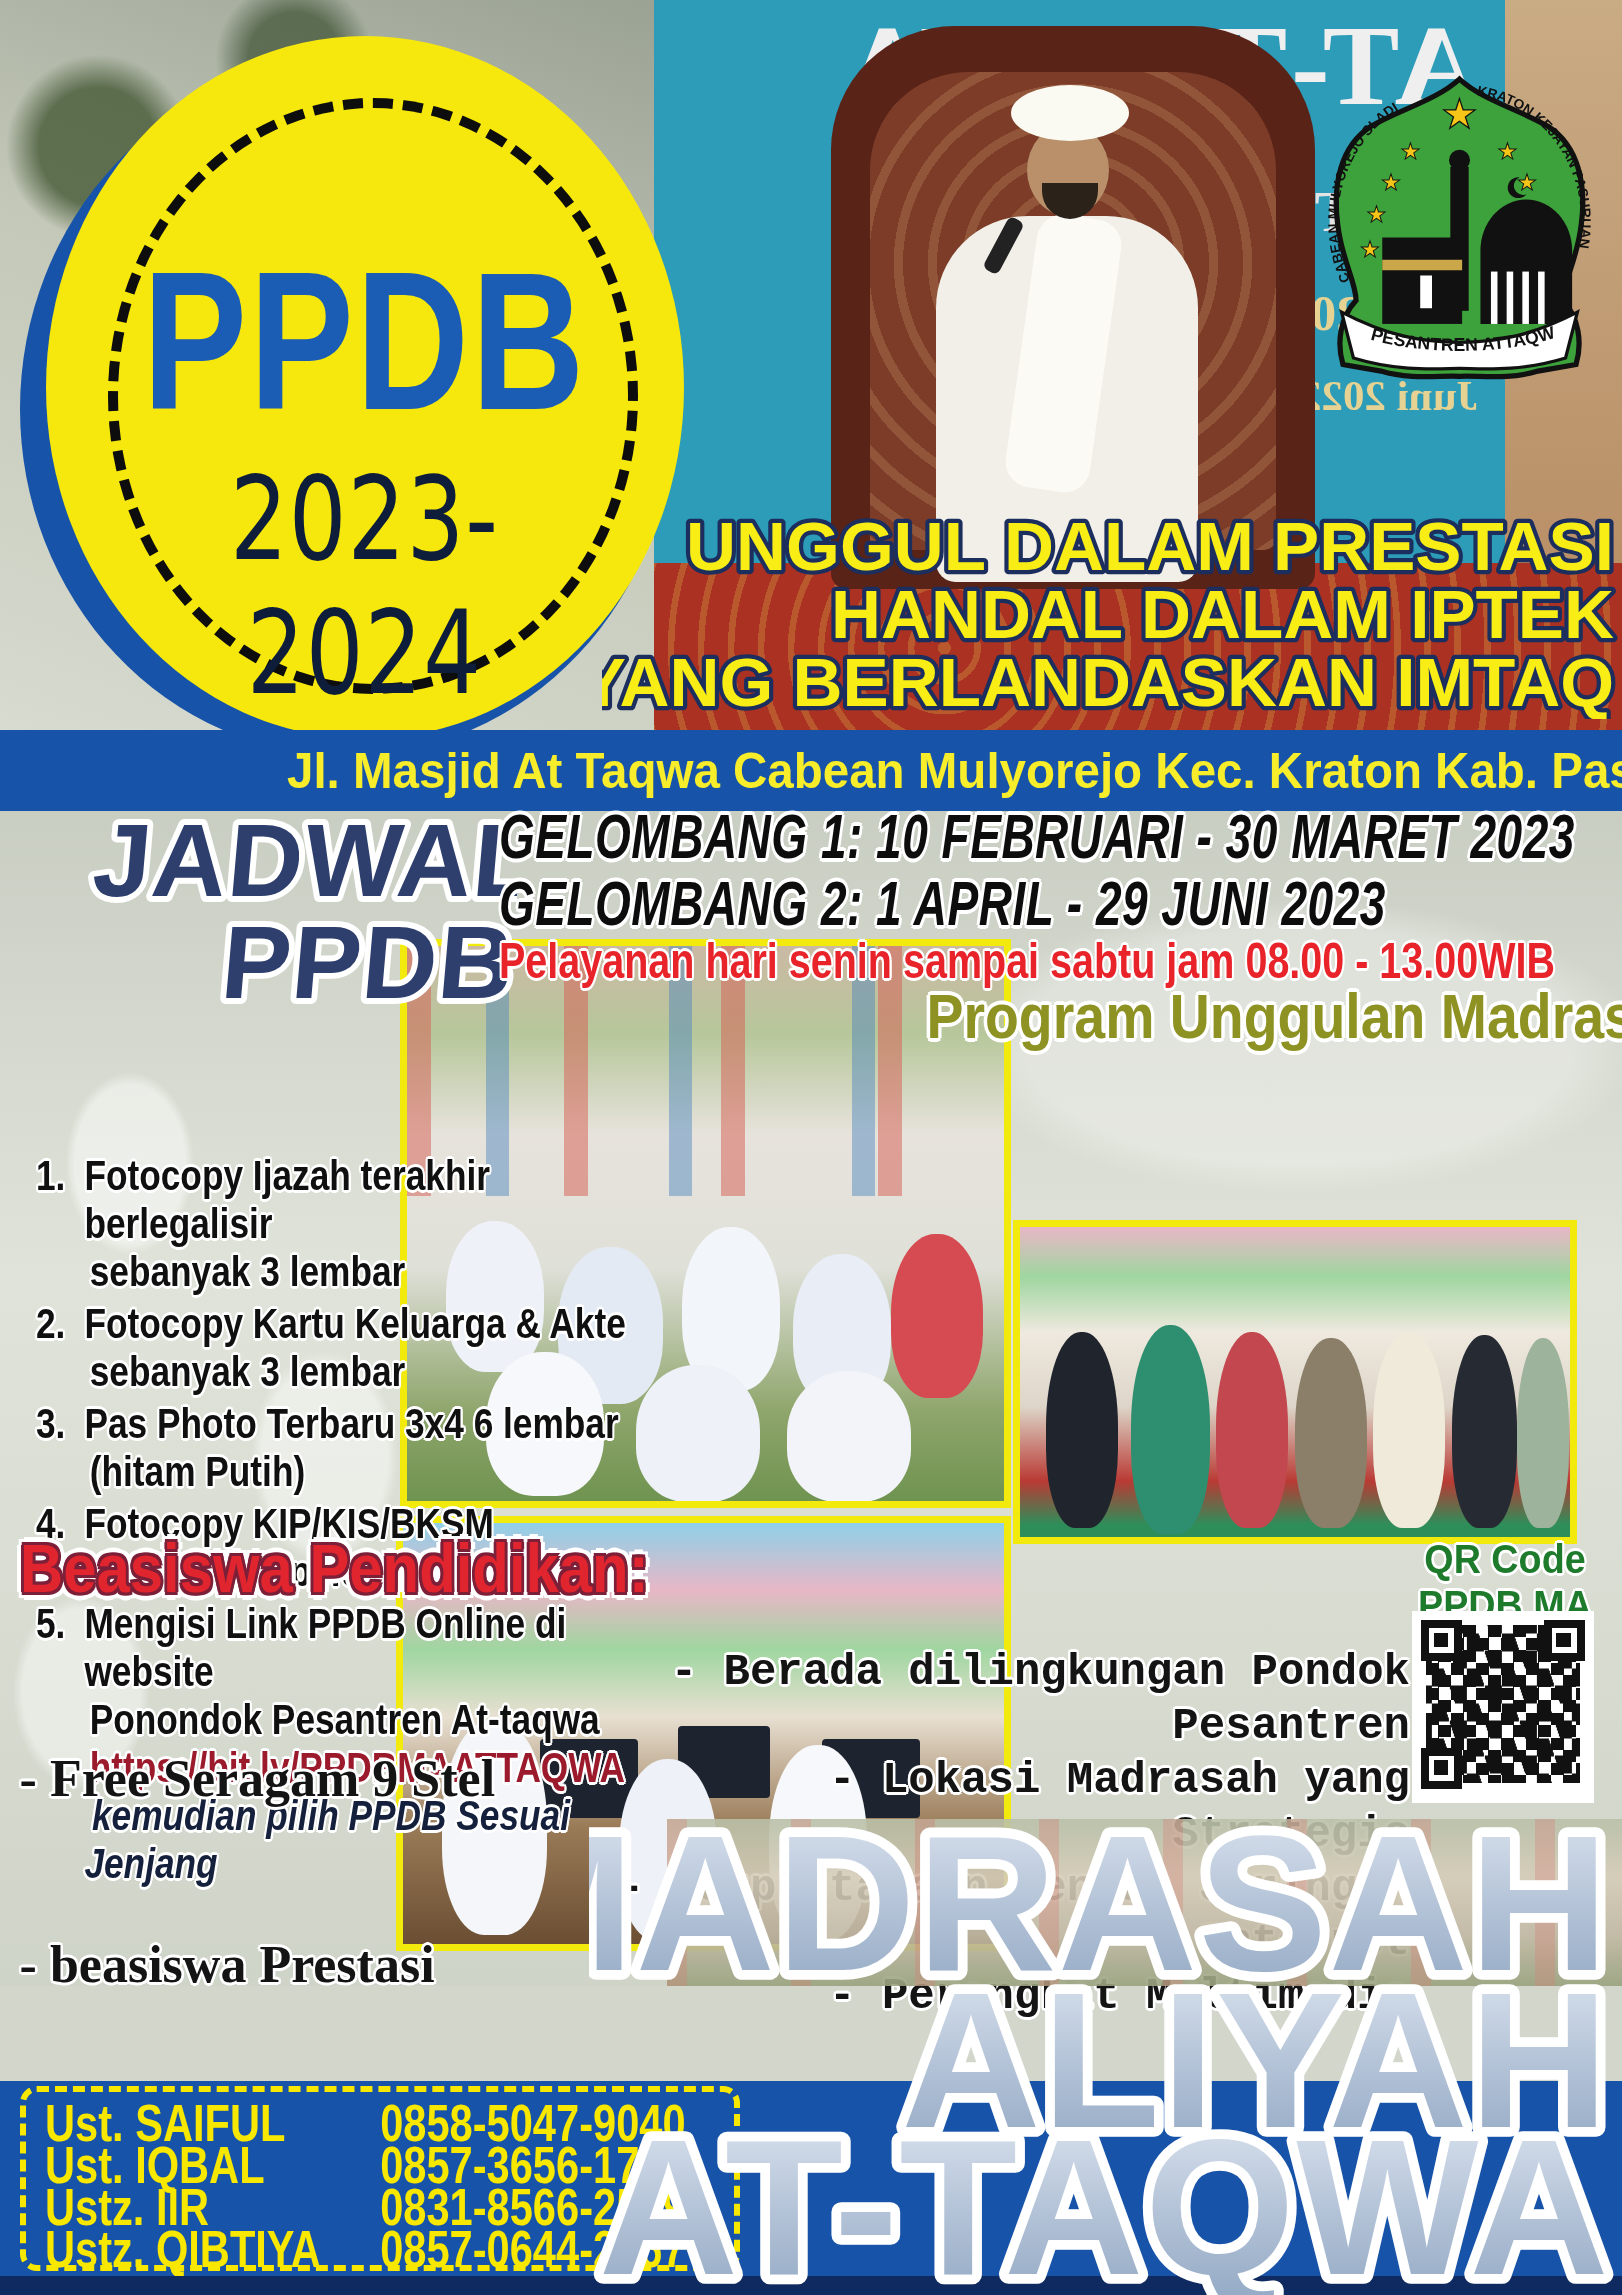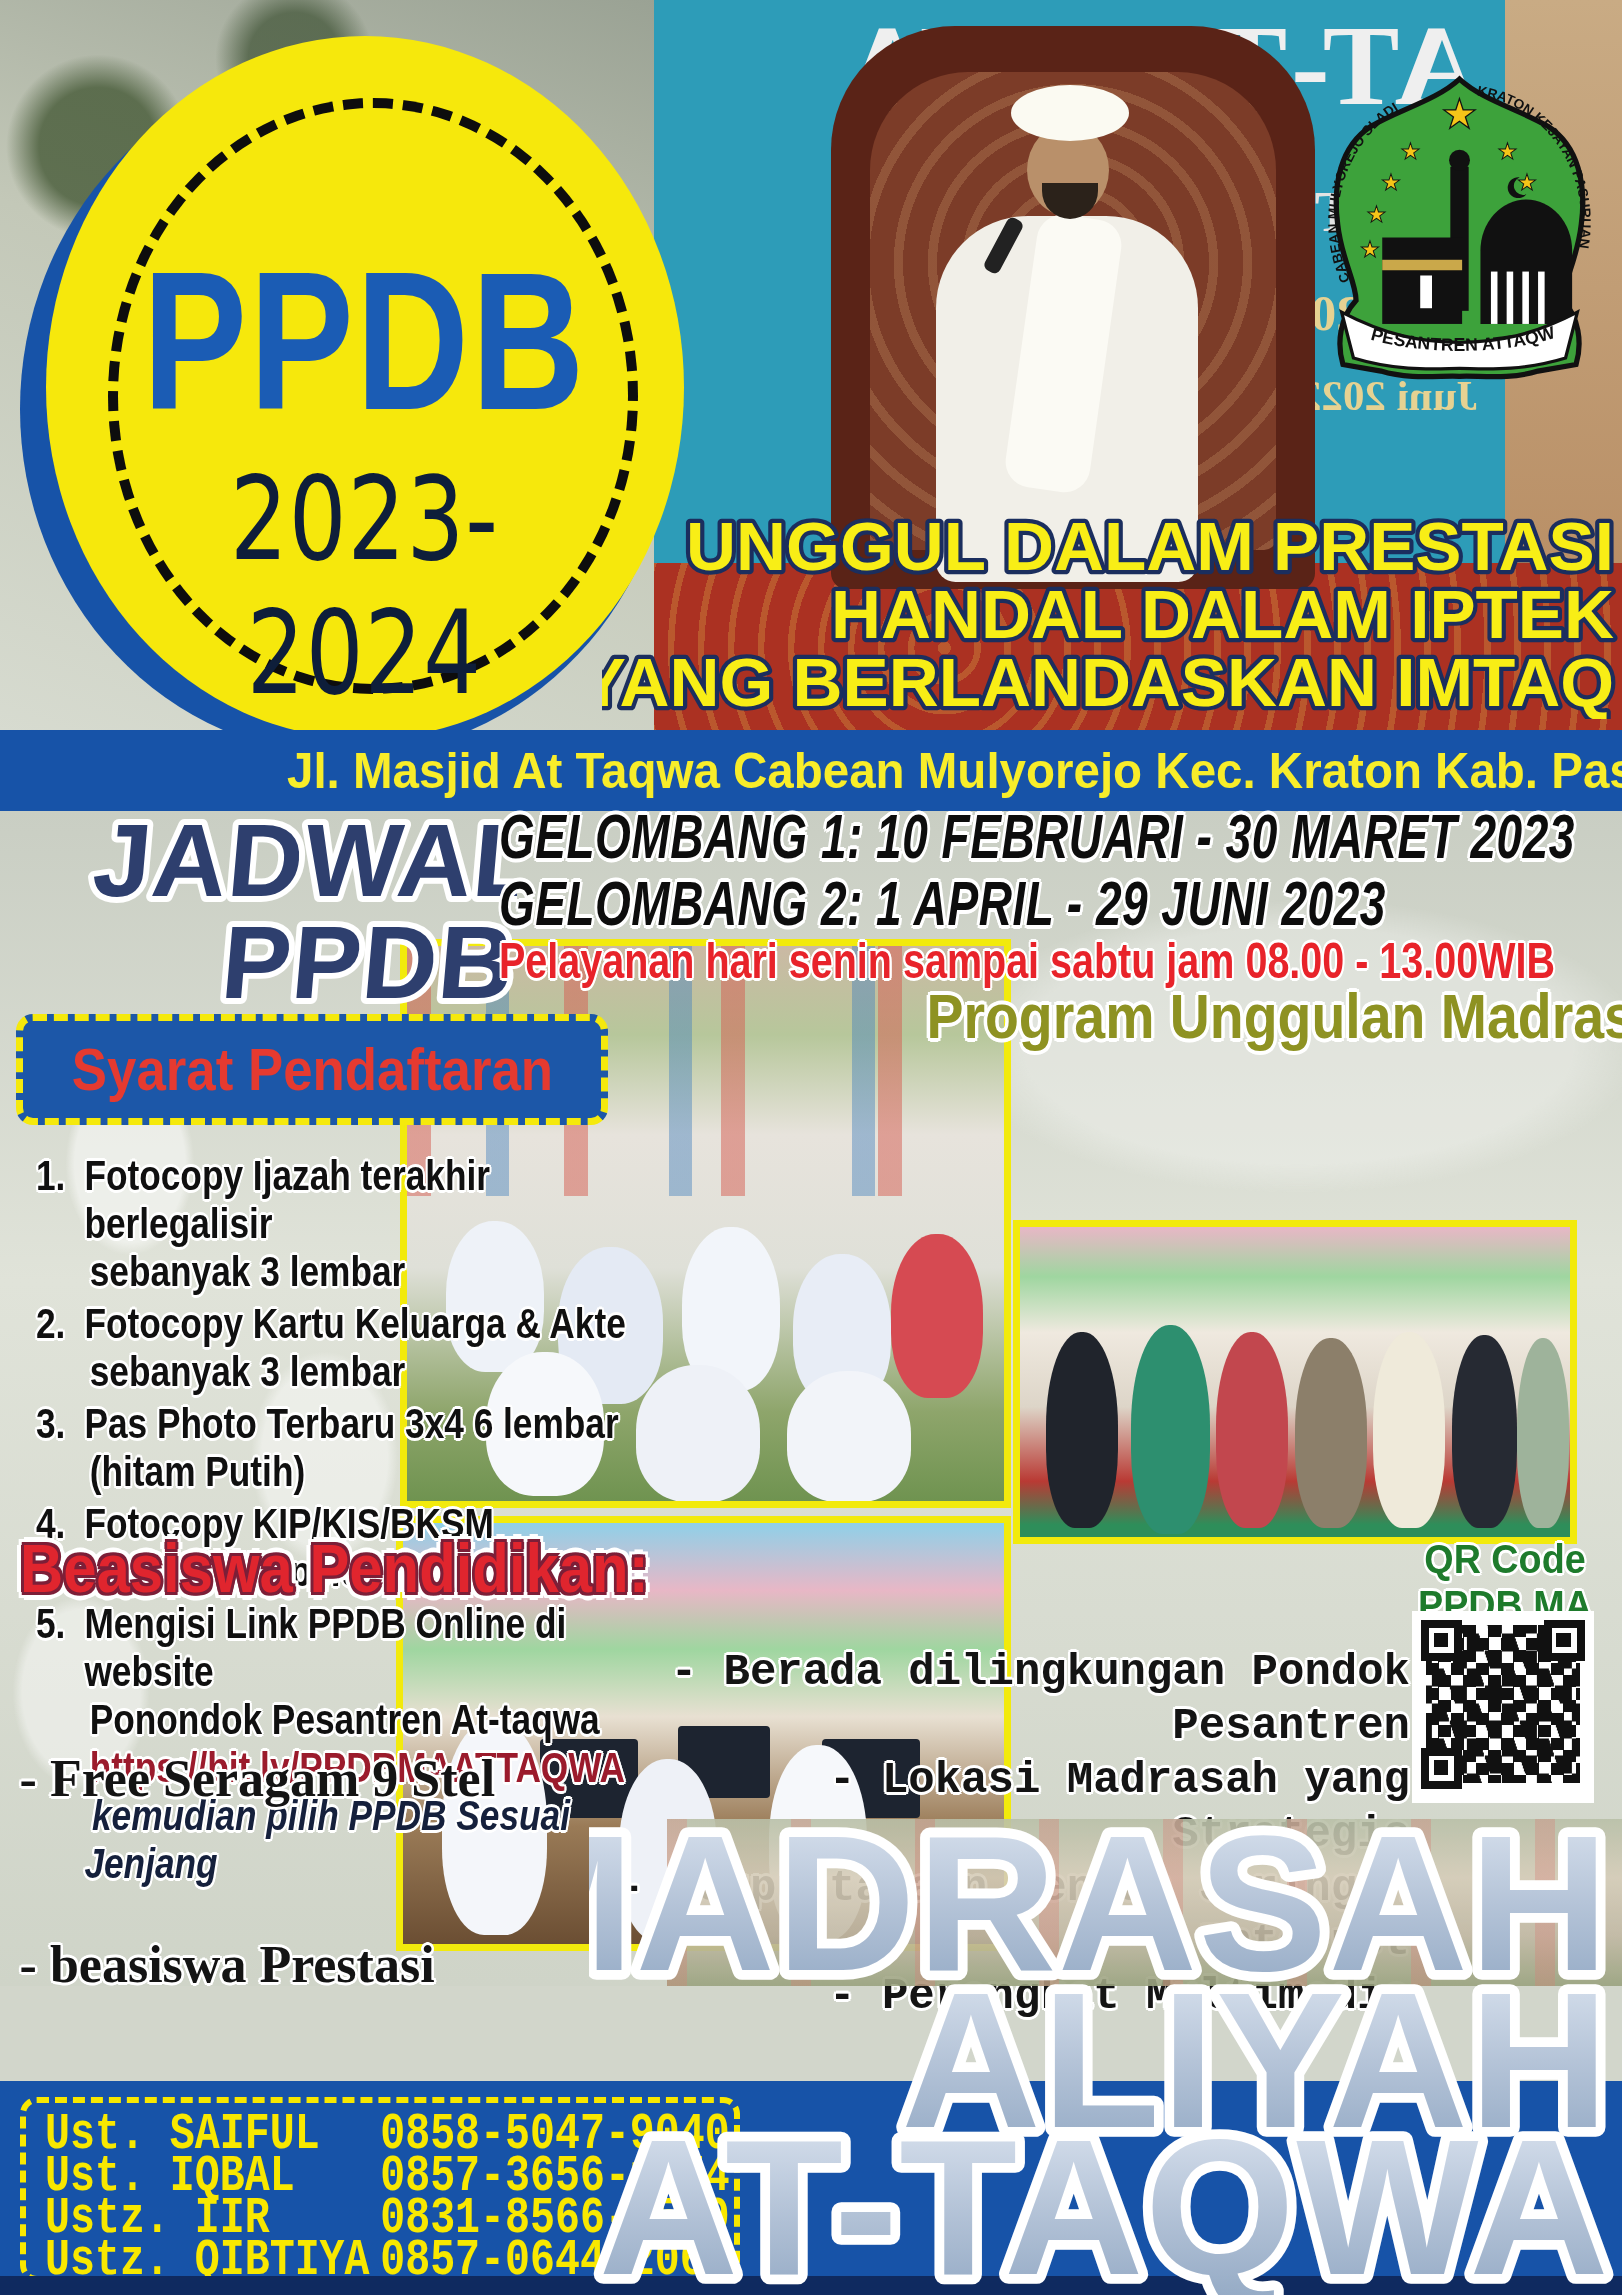--- a/index.html
+++ b/index.html
@@ -142,22 +142,22 @@
   .strip-photo{left:667px;top:1008px;width:955px;height:167px;opacity:.9;
     background:repeating-linear-gradient(90deg,rgba(213,120,110,.35) 0 19.6px,transparent 19.6px 124px),
       linear-gradient(180deg,#b9c0a8 0%,#d6cdb9 35%,#c2b9a4 70%,#9aa37f 100%);}
 
   
   .yellow-band{left:0;top:1984px;width:1623px;height:97px;background:#f6e800;}
   .info-title{position:absolute;left:36px;top:11.8px;font-size:82px;font-weight:bold;color:#1753a8;
     transform:scaleX(.82);transform-origin:0 0;white-space:nowrap;}
   .blue-band{left:0;top:2081px;width:1623px;height:215px;background:#1753a8;}
   .navy-strip{left:0;top:2276px;width:1623px;height:19.6px;background:#0f2a60;}
-  .contacts-panel{position:absolute;left:19.6px;top:16px;width:720px;height:185px;
-    border:6.5px dashed #f8e800;border-radius:17px;box-sizing:border-box;padding:10.5px 0 0 19.6px;font-family:Liberation Mono, monospace;}
+  .contacts-panel{position:absolute;left:19.6px;top:5px;width:720px;height:185px;
+    border:6.5px dashed #f8e800;border-radius:17px;box-sizing:border-box;padding:10.5px 0 0 19.6px;}
   .contact-row{display:flex;width:883px;transform:scaleX(.80);transform-origin:0 0;
     color:#f8e800;font-size:52px;font-weight:bold;line-height:41px;margin-bottom:1.3px;white-space:nowrap;}
   .contact-name{width:419px;flex:0 0 auto;}
 
   .school-svg{left:589px;top:1793px;width:1034px;height:503px;}
   .school-svg text{font-family:"Liberation Sans",sans-serif;font-weight:bold;font-size:295px;
     stroke:#fff;stroke-width:30px;paint-order:stroke;stroke-linejoin:round;letter-spacing:2px;}
 
   .logo-svg{left:1322px;top:75px;width:275px;height:308px;}
 </style>
@@ -280,23 +280,20 @@
         <text x="250" y="285">PPDB</text>
       </g>
     </svg>
 
     <div class="abs gelombang ow6">
       <div>GELOMBANG 1: 10 FEBRUARI - 30 MARET 2023</div>
       <div>GELOMBANG 2: 1 APRIL - 29 JUNI 2023</div>
     </div>
     <div class="abs pelayanan ow4">Pelayanan hari senin sampai sabtu jam 08.00 - 13.00WIB</div>
 
-    <div class="abs syarat-box">
-      <span>Syarat Pendaftaran</span>
-    </div>
     <div class="abs syarat-list ow4">
       <div class="syarat-item">
         <span class="syarat-num">1.</span>
         <span><span>Fotocopy Ijazah terakhir berlegalisir</span><br>
         <span class="syarat-line2">sebanyak 3 lembar</span></span>
       </div>
       <div class="syarat-item">
         <span class="syarat-num">2.</span>
         <span><span>Fotocopy Kartu Keluarga &amp; Akte</span><br>
         <span class="syarat-line2">sebanyak 3 lembar</span></span>

